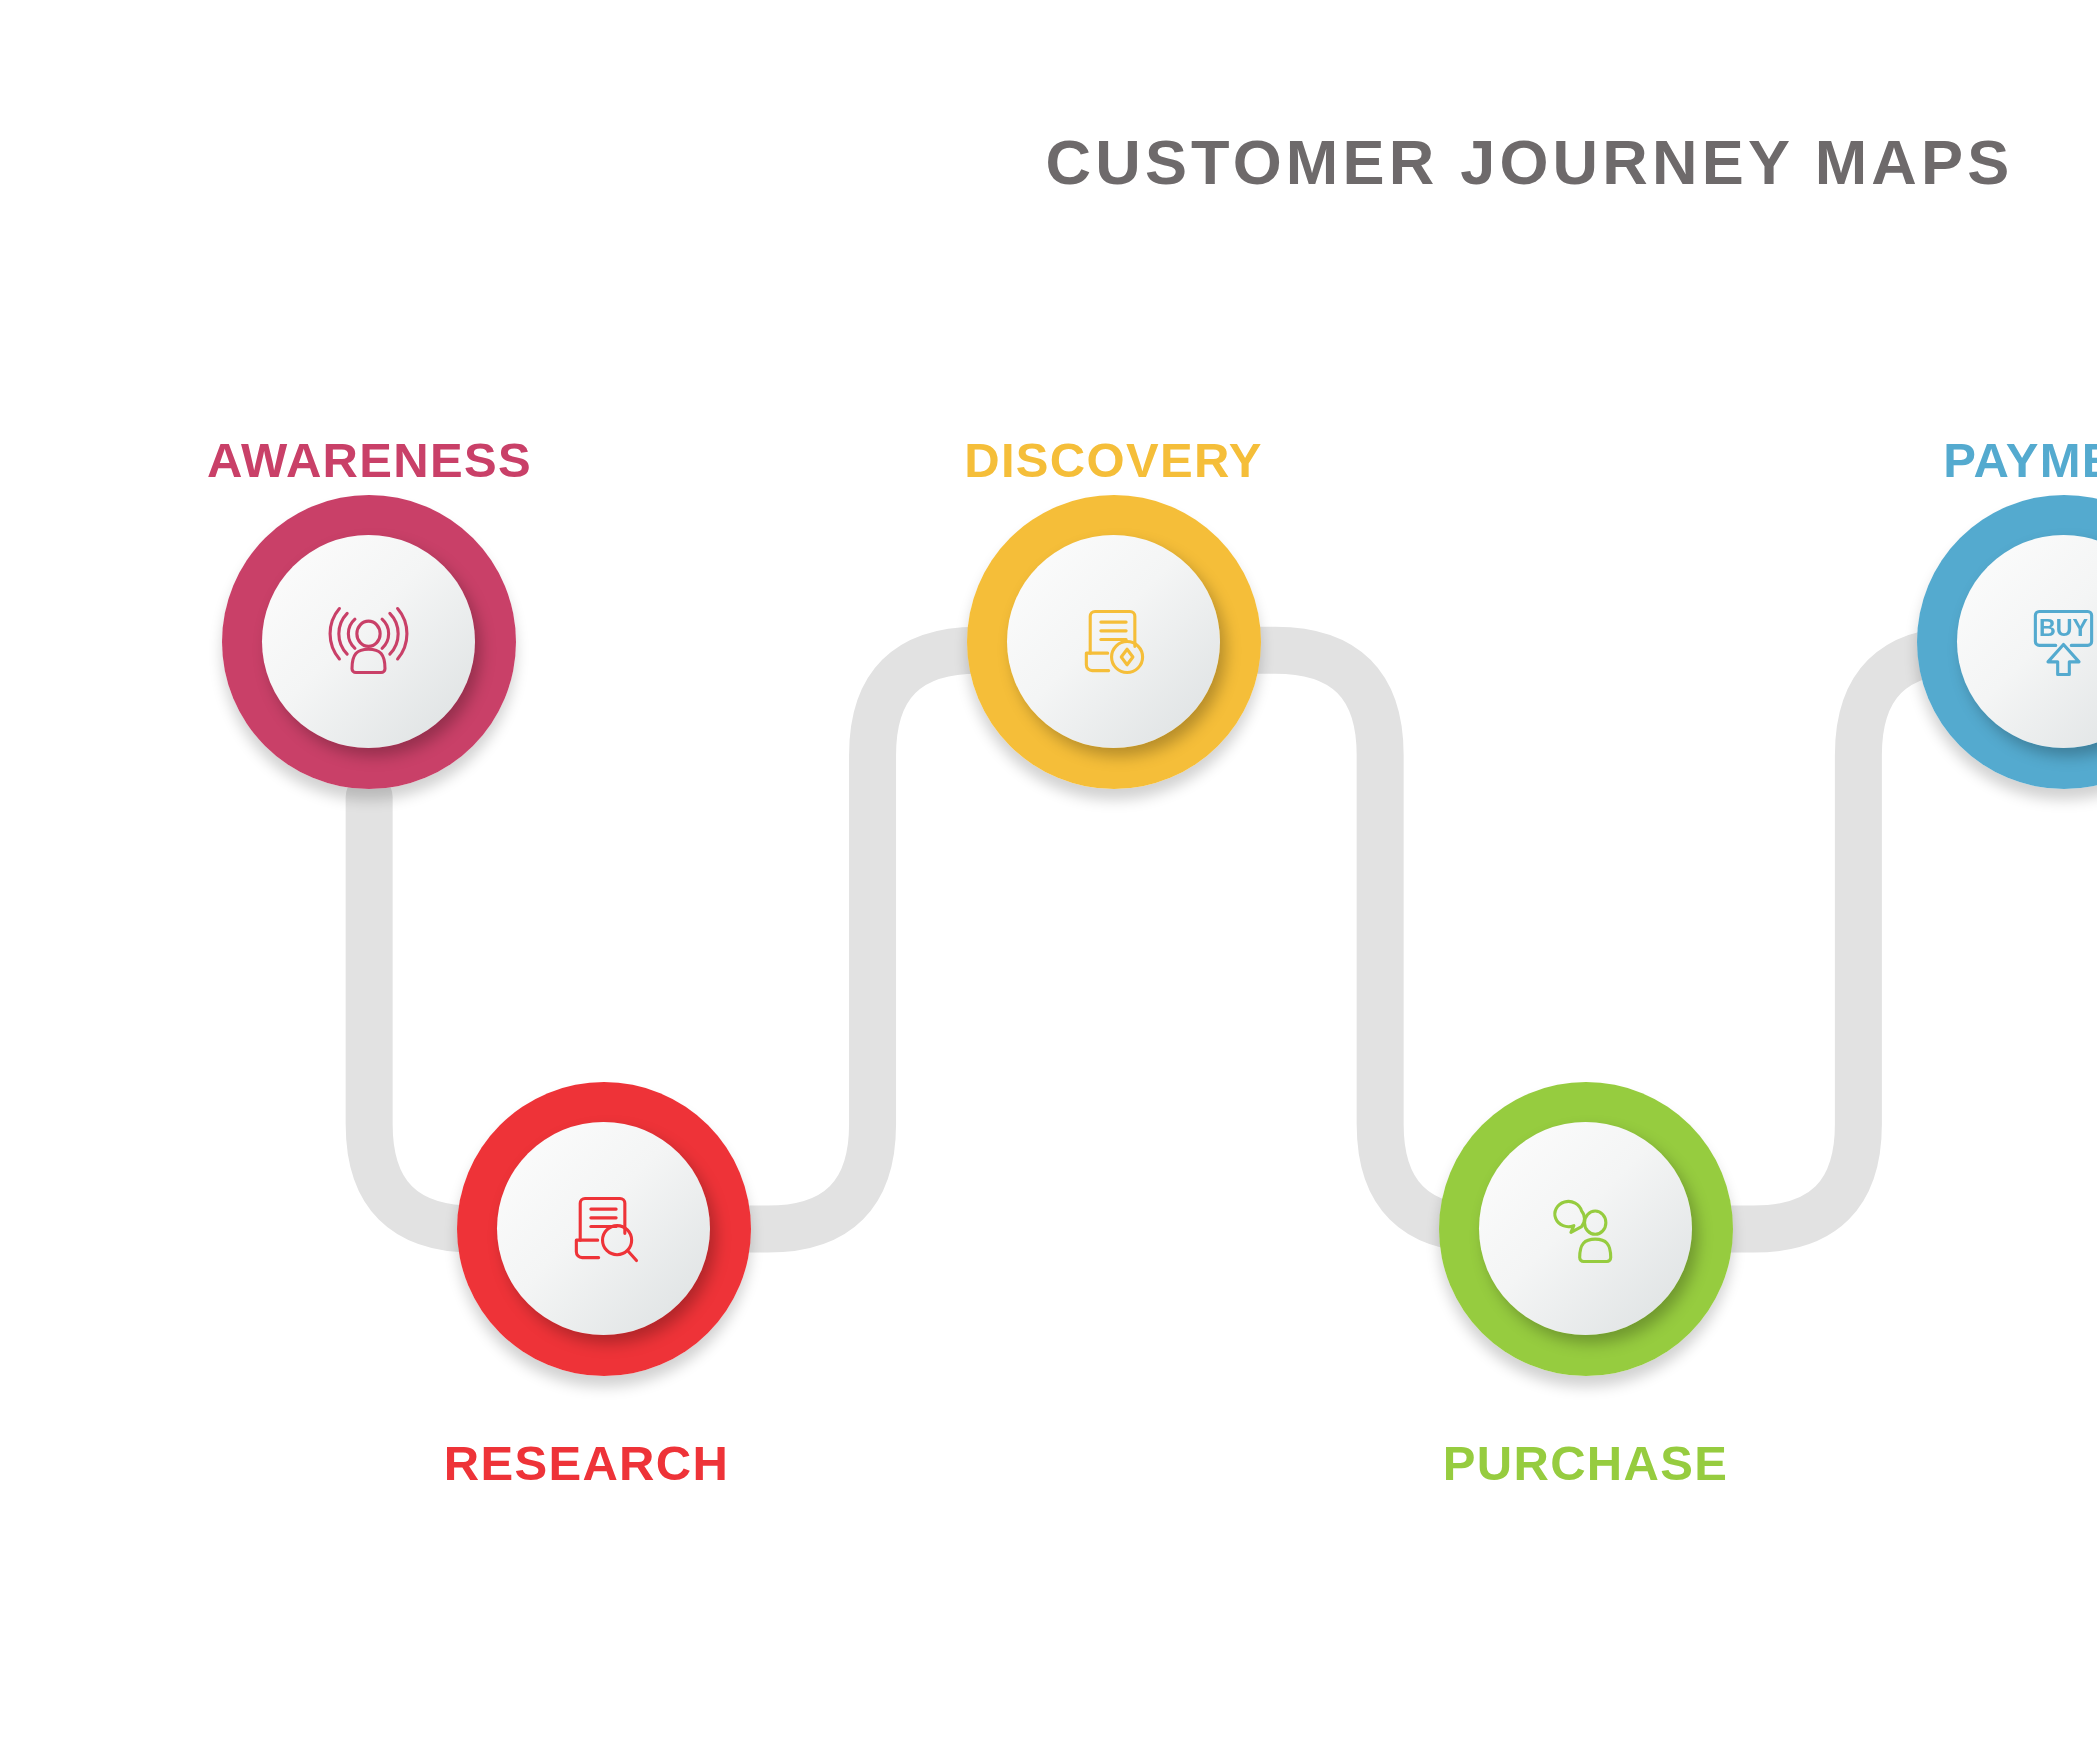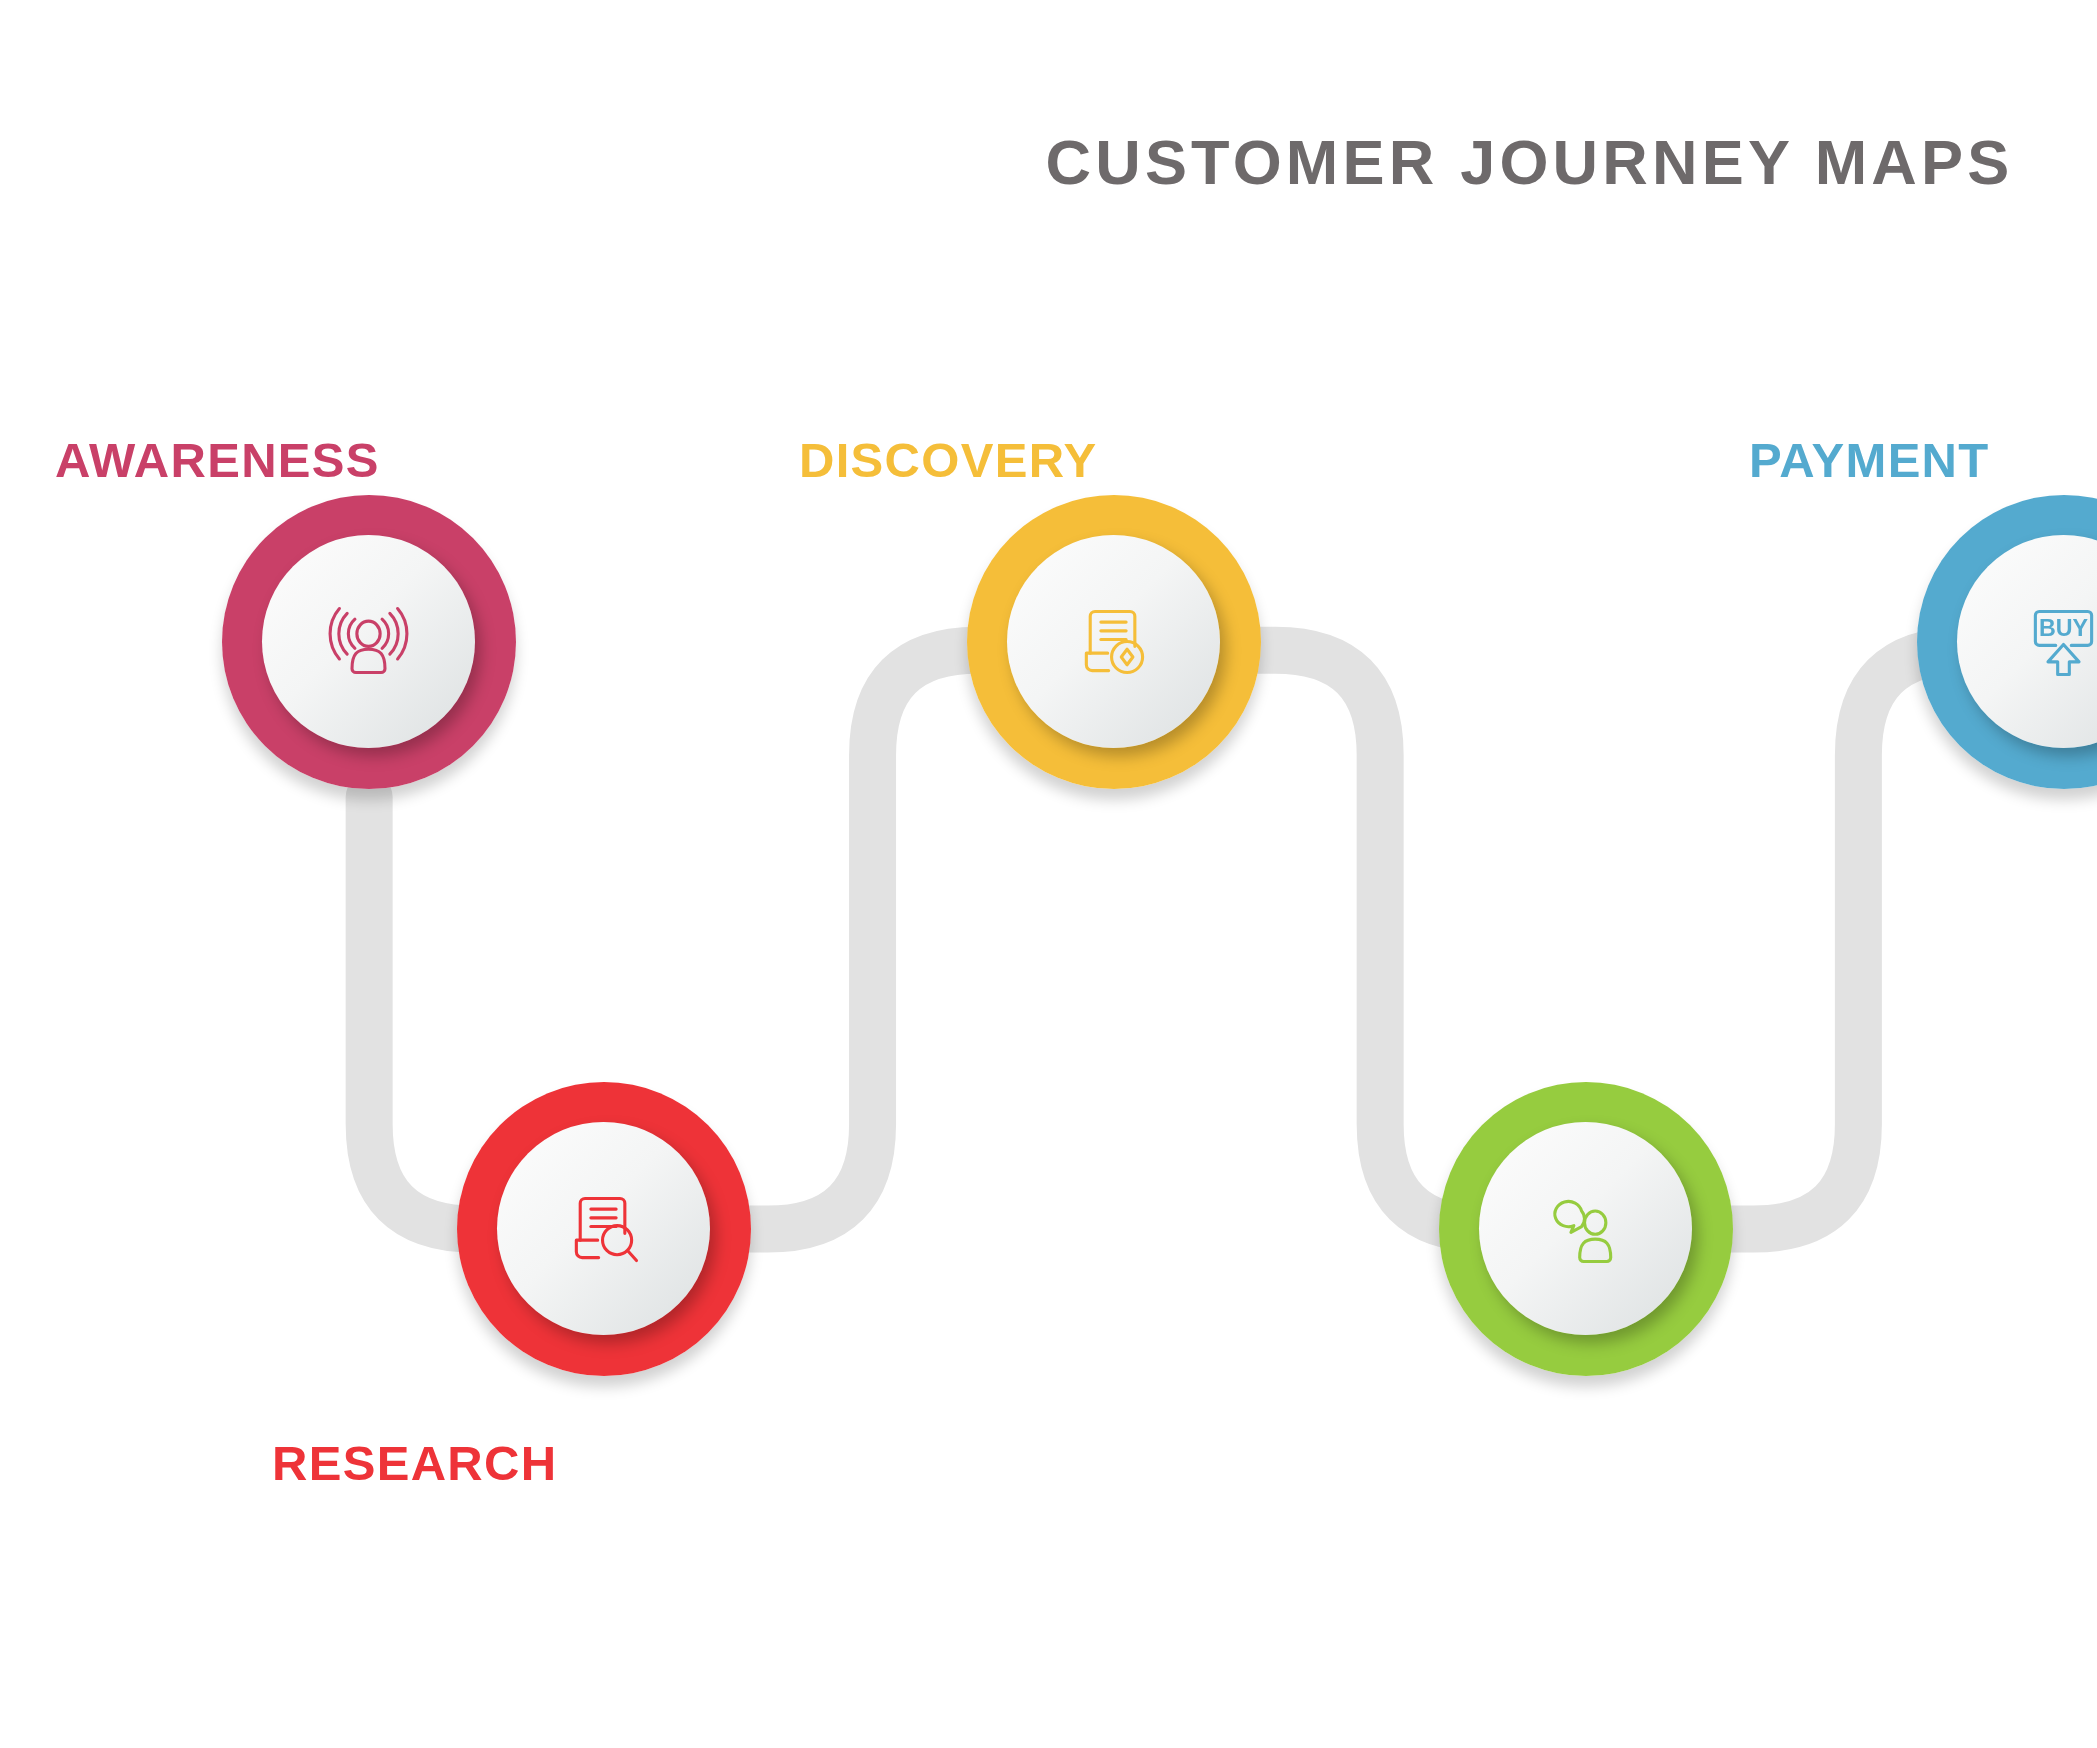--- a/index.html
+++ b/index.html
@@ -86,21 +86,21 @@
   .inner svg {
     width: 97px;
     height: 97px;
     display: block;
   }
 
   
   .label {
     position: absolute;
     width: 629px;
-    text-align: left;
+    text-align: center;
     font-size: 49px;
     font-weight: bold;
     letter-spacing: 1.3px;
     white-space: nowrap;
     font-family: "Liberation Sans", sans-serif;
   }
 </style>
 </head>
 <body>
 
@@ -215,20 +215,21 @@
     <div class="inner">
       <svg viewBox="0 0 100 100">
         <g fill="none" stroke="#96CC3F" stroke-width="3.2" stroke-linecap="round" stroke-linejoin="round">
           <path d="M46 32 A14 13 0 1 0 38 47 L35 54 L46 48 A14 13 0 0 0 46 32 Z"></path>
           <ellipse cx="60" cy="44" rx="11" ry="12"></ellipse>
           <path d="M44 80 C44 66 49 61 60 61 C71 61 76 66 76 80 A4 4 0 0 1 72 84 L48 84 A4 4 0 0 1 44 80 Z"></path>
         </g>
       </svg>
     </div>
   </div>
+  <div class="label" style="left:1271px; top:1435px; color:#96CC3F;">PURCHASE</div>
 
   <div class="node" style="left:1917px; top:495px;">
     <div class="ring-shadow"></div>
     <div class="ring" style="background:#54AACF;"></div>
     <div class="inner">
       <svg viewBox="0 0 100 100">
         <g fill="none" stroke="#54AACF" stroke-width="3.2" stroke-linecap="round" stroke-linejoin="round">
           <path d="M42 54 L25 54 A4 4 0 0 1 21 50 L21 23 A4 4 0 0 1 25 19 L75 19 A4 4 0 0 1 79 23 L79 50 A4 4 0 0 1 75 54 L58 54"></path>
           <path d="M50 53 L34 71 L44 71 L44 84 L56 84 L56 71 L66 71 Z"></path>
           <text x="50" y="44" text-anchor="middle" font-family="Liberation Sans, sans-serif" font-size="24" font-weight="bold" fill="#54AACF" stroke="none">BUY</text>

